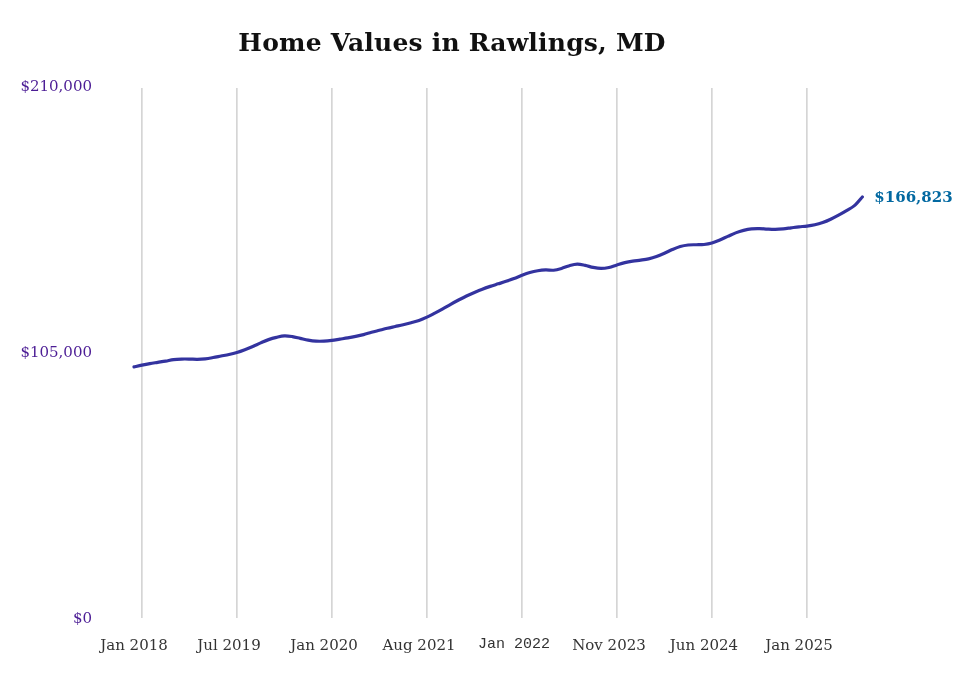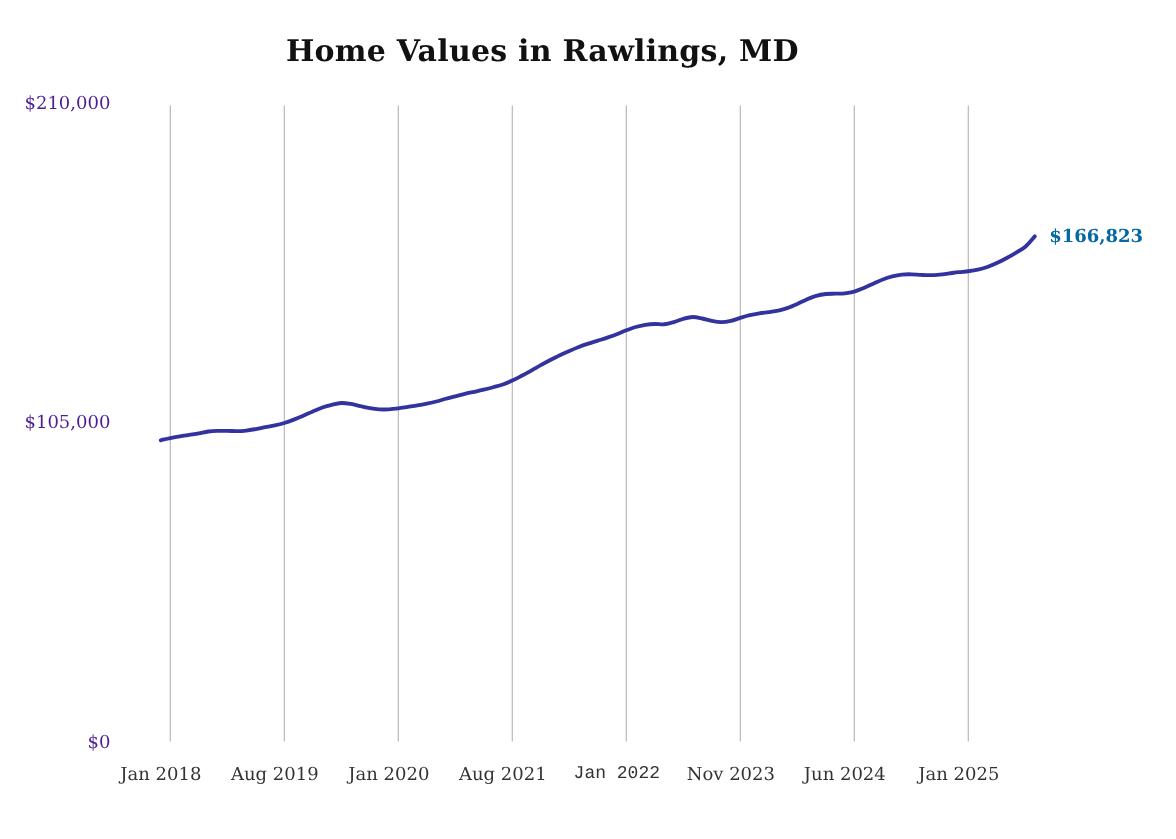--- a/index.html
+++ b/index.html
@@ -85,21 +85,21 @@
 
 <div id="chart-root">
 
   <div id="chart-title">Home Values in Rawlings, MD</div>
 
   <div class="ytick-label" style="top: 77px;">$210,000</div>
   <div class="ytick-label" style="top: 343px;">$105,000</div>
   <div class="ytick-label" style="top: 609px;">$0</div>
 
   <div class="xtick-label" style="left: 134px;">Jan 2018</div>
-  <div class="xtick-label" style="left: 229px;">Aug 2019</div>
+  <div class="xtick-label" style="left: 229px;">Jul 2019</div>
   <div class="xtick-label" style="left: 324px;">Jan 2020</div>
   <div class="xtick-label" style="left: 419px;">Aug 2021</div>
   <div class="xtick-label" style="left: 514px; font-family: Liberation Mono, monospace;">Jan 2022</div>
   <div class="xtick-label" style="left: 609px;">Nov 2023</div>
   <div class="xtick-label" style="left: 704px;">Jun 2024</div>
   <div class="xtick-label" style="left: 799px;">Jan 2025</div>
 
   <div id="plot-area">
     <svg class="plot-svg" id="plot-svg" viewBox="0 0 780 530" preserveAspectRatio="none">
       <g id="gridlines">

